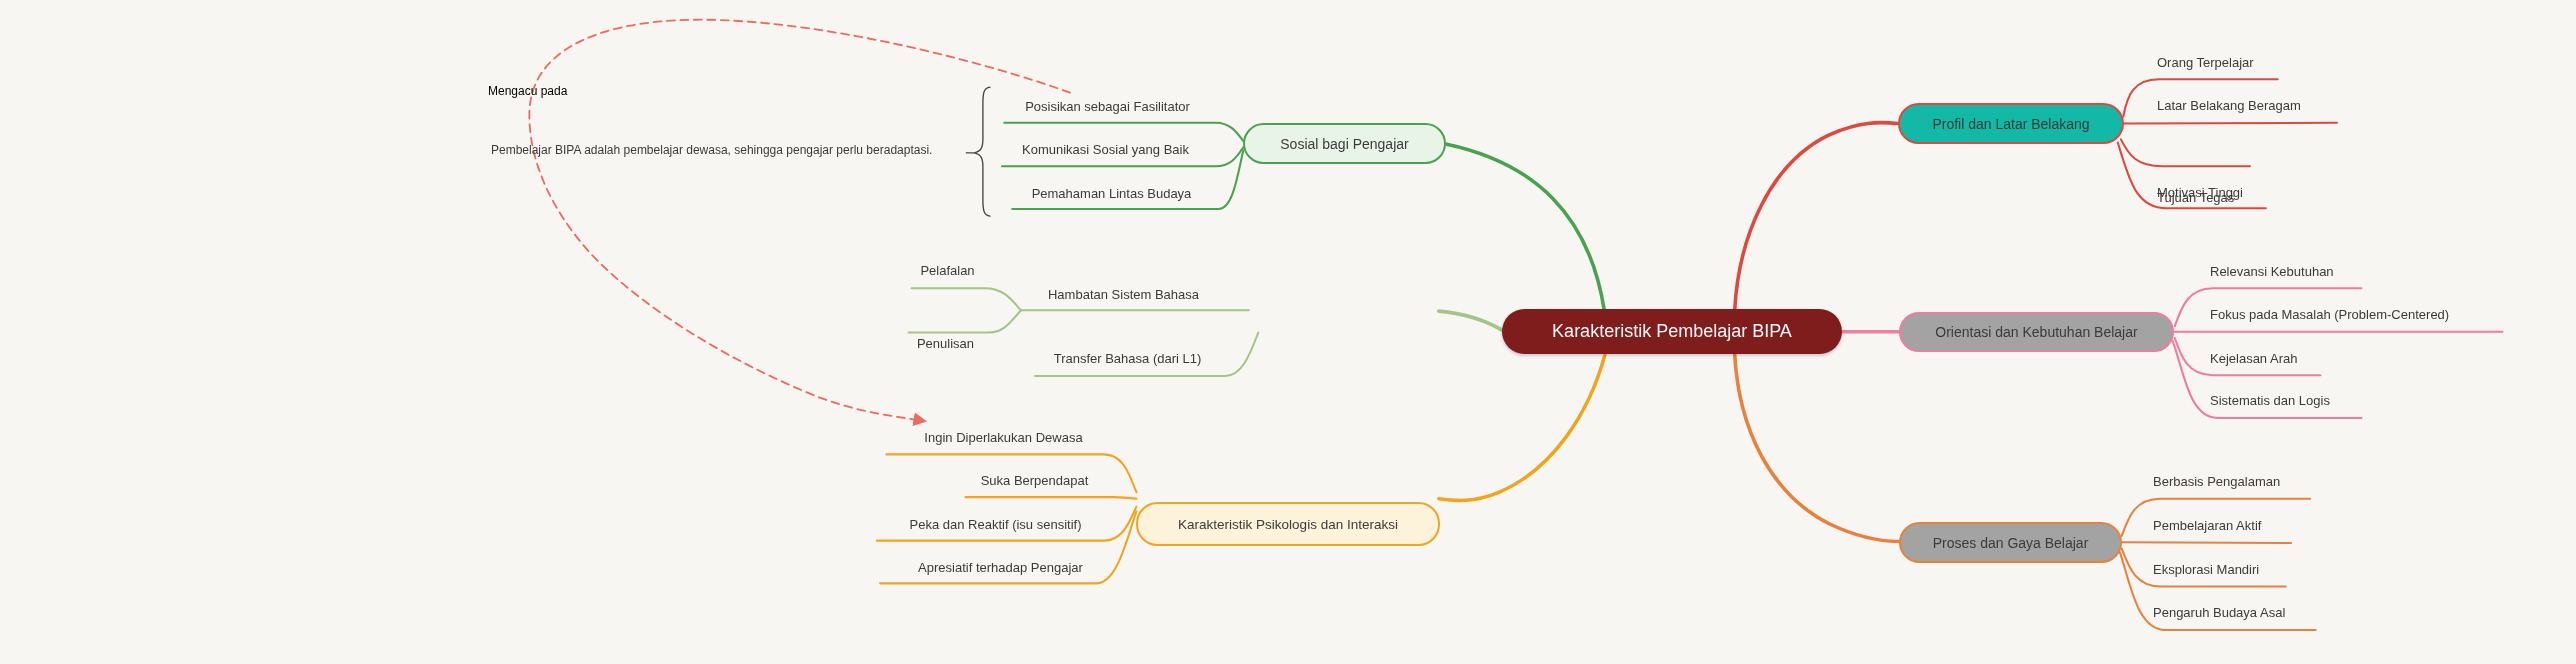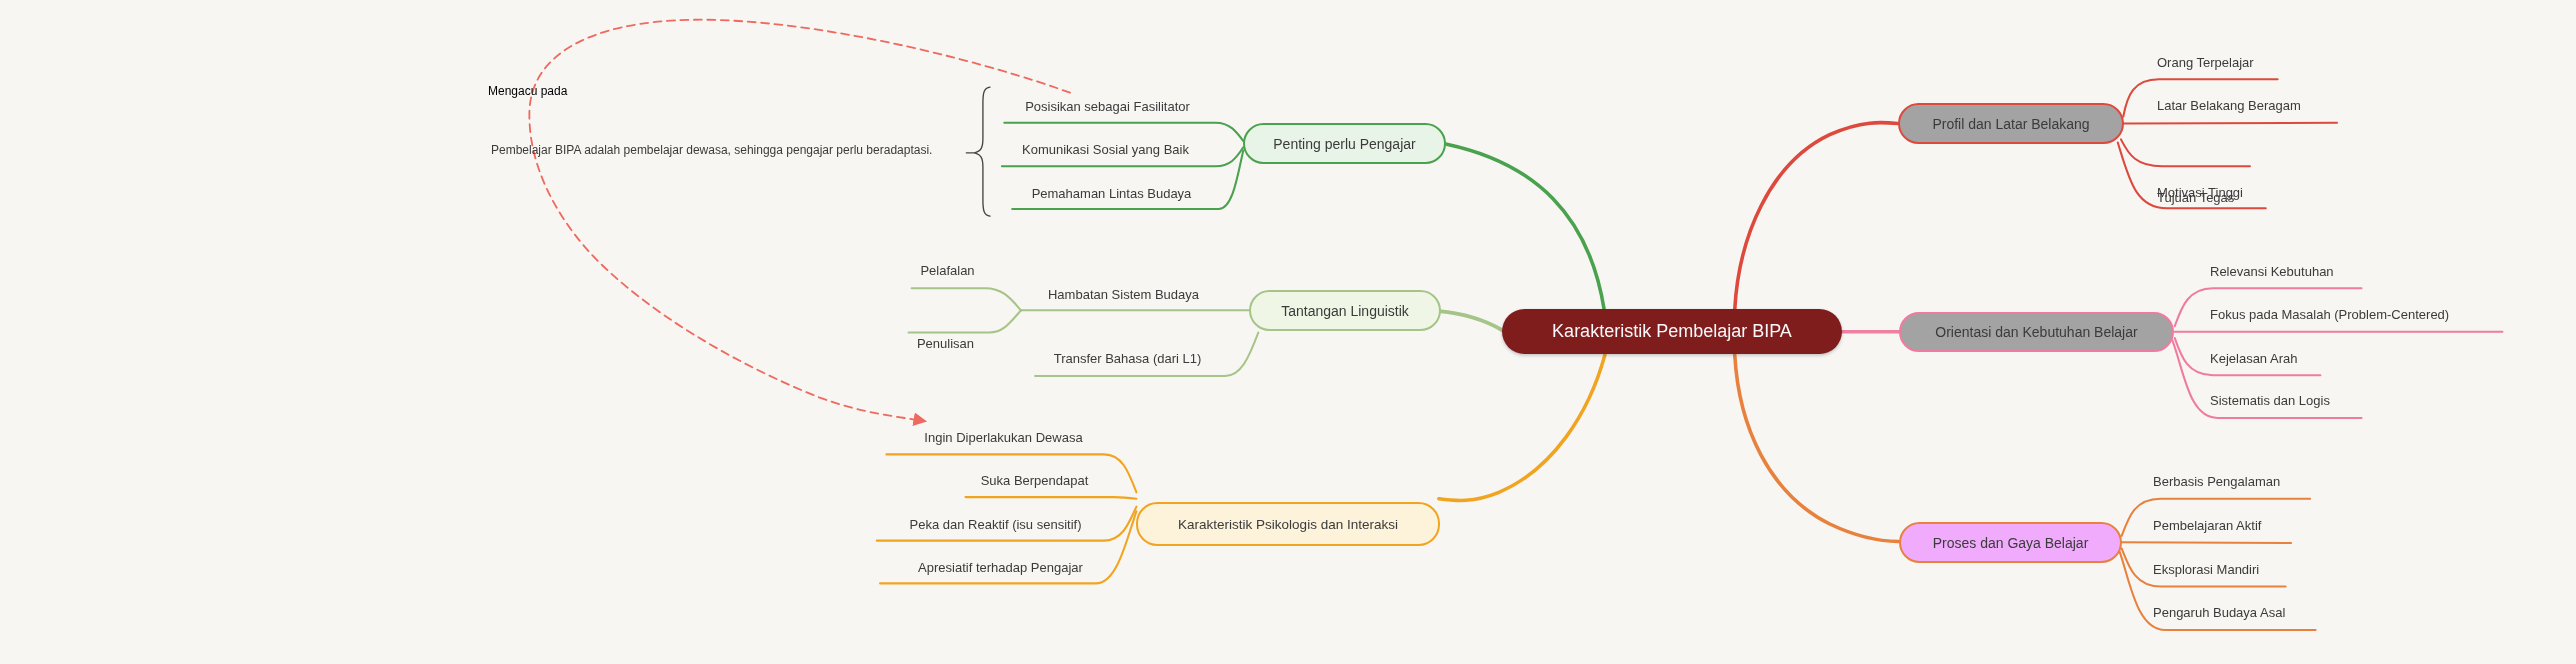--- a/index.html
+++ b/index.html
@@ -7,23 +7,23 @@
           font-family:"Liberation Sans","DejaVu Sans",sans-serif;color:#3b3b3b;}
   #wires{position:absolute;left:0;top:0;width:2576px;height:665px;}
   .pill{position:absolute;display:flex;align-items:center;justify-content:center;
         border-radius:21.4px;font-size:14px;white-space:nowrap;box-sizing:border-box;
         background:#fff;z-index:3;}
   .root-pill{background:#7f1d1d;color:#f8f8fb;font-size:18px;border-radius:23px;
              box-shadow:0 1.6px 3.2px rgba(40,45,60,.25);z-index:4;}
   .b-green {border:2.4px solid #4aa14e;background:#e9f4e8;}
   .b-sage  {border:2.4px solid #a5c487;background:#eff6e5;}
   .b-amber {border:2.4px solid #f1a41f;background:#fdf3db;font-size:13.5px;}
-  .b-red   {border:2.8px solid #dd4a3d;background:#a3a3a3;}
+  .b-red   {border:2.8px solid #dd4a3d;background:#14b8a6;}
   .b-pink  {border:2.4px solid #f07ba0;background:#a3a3a3;}
-  .b-orange{border:2.4px solid #e8813d;background:#f0abfc;}
+  .b-orange{border:2.4px solid #e8813d;background:#a3a3a3;}
   .child{position:absolute;font-size:13px;color:#3b3b3b;white-space:nowrap;z-index:2;}
   .ctr{text-align:center;}
   .note-text{position:absolute;left:491px;top:143px;font-size:12px;color:#3b3b3b;
              white-space:nowrap;z-index:2;}
   .rel-label{position:absolute;left:488px;top:84px;font-size:12px;color:#000000;
              white-space:nowrap;z-index:2;}
 </style>
 </head>
 <body>
 
@@ -72,27 +72,26 @@
     <path d="M 2681,693 C 2690,716 2698,741 2730,741 L 2888,741" fill="none" stroke="#e8813d" stroke-width="2.6" stroke-linecap="round"></path>
     <path d="M 2678,696 C 2692,736 2700,796 2736,796 L 2926,796" fill="none" stroke="#e8813d" stroke-width="2.6" stroke-linecap="round"></path>
 
     <path d="M 1221,193 L 1231,193 M 1251,110 C 1243,111 1242,118 1242,130 L 1242,175 C 1242,186 1240,191 1231,193 C 1240,195 1242,200 1242,211 L 1242,253 C 1242,265 1243,272 1251,273" fill="none" stroke="#454545" stroke-width="1.7" stroke-linecap="round"></path>
 
     <path d="M 1352,117 C 1250,80 1060,30 905,25 C 760,21 672,62 669,140 C 667,205 700,270 748,322 C 815,392 925,458 1035,502 C 1092,523 1135,526 1168,532" fill="none" stroke="#ee6a5e" stroke-width="2.3" stroke-dasharray="10 7" stroke-linecap="round" marker-end="url(#arrow)"></path>
   </svg>
 
   <div class="pill root-pill" style="left:1502px;top:309px;width:340px;height:45px;">Karakteristik Pembelajar BIPA</div>
 
-  <div class="pill b-green" style="left:1243px;top:123px;width:203px;height:41px;">Penting perlu Pengajar</div>
+  <div class="pill b-green" style="left:1243px;top:123px;width:203px;height:41px;">Sosial bagi Pengajar</div>
   <div class="child ctr" style="left:989px;top:99px;width:237px;">Posisikan sebagai Fasilitator</div>
   <div class="child ctr" style="left:987px;top:142px;width:237px;">Komunikasi Sosial yang Baik</div>
   <div class="child ctr" style="left:993px;top:186px;width:237px;">Pemahaman Lintas Budaya</div>
 
-  <div class="pill b-sage" style="left:1249px;top:290px;width:192px;height:41px;">Tantangan Linguistik</div>
-  <div class="child ctr" style="left:1005px;top:287px;width:237px;">Hambatan Sistem Budaya</div>
+  <div class="child ctr" style="left:1005px;top:287px;width:237px;">Hambatan Sistem Bahasa</div>
   <div class="child ctr" style="left:888px;top:263px;width:119px;">Pelafalan</div>
   <div class="child ctr" style="left:886px;top:307px;width:119px;margin-top:29px;">Penulisan</div>
   <div class="child ctr" style="left:1009px;top:351px;width:237px;">Transfer Bahasa (dari L1)</div>
 
   <div class="pill b-amber" style="left:1136px;top:502px;width:304px;height:44px;text-align:center;">Karakteristik Psikologis dan Interaksi</div>
   <div class="child ctr" style="left:885px;top:430px;width:237px;">Ingin Diperlakukan Dewasa</div>
   <div class="child ctr" style="left:916px;top:473px;width:237px;">Suka Berpendapat</div>
   <div class="child ctr" style="left:877px;top:517px;width:237px;">Peka dan Reaktif (isu sensitif)</div>
   <div class="child ctr" style="left:882px;top:560px;width:237px;">Apresiatif terhadap Pengajar</div>
 

